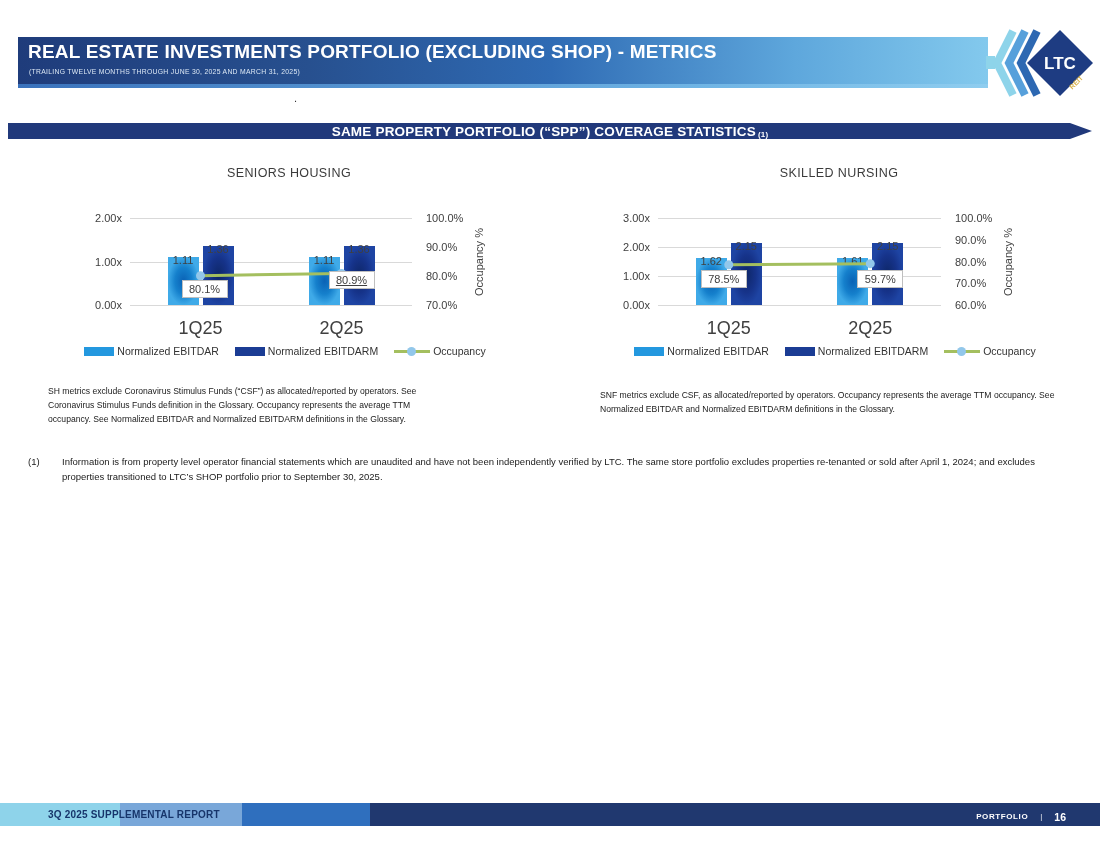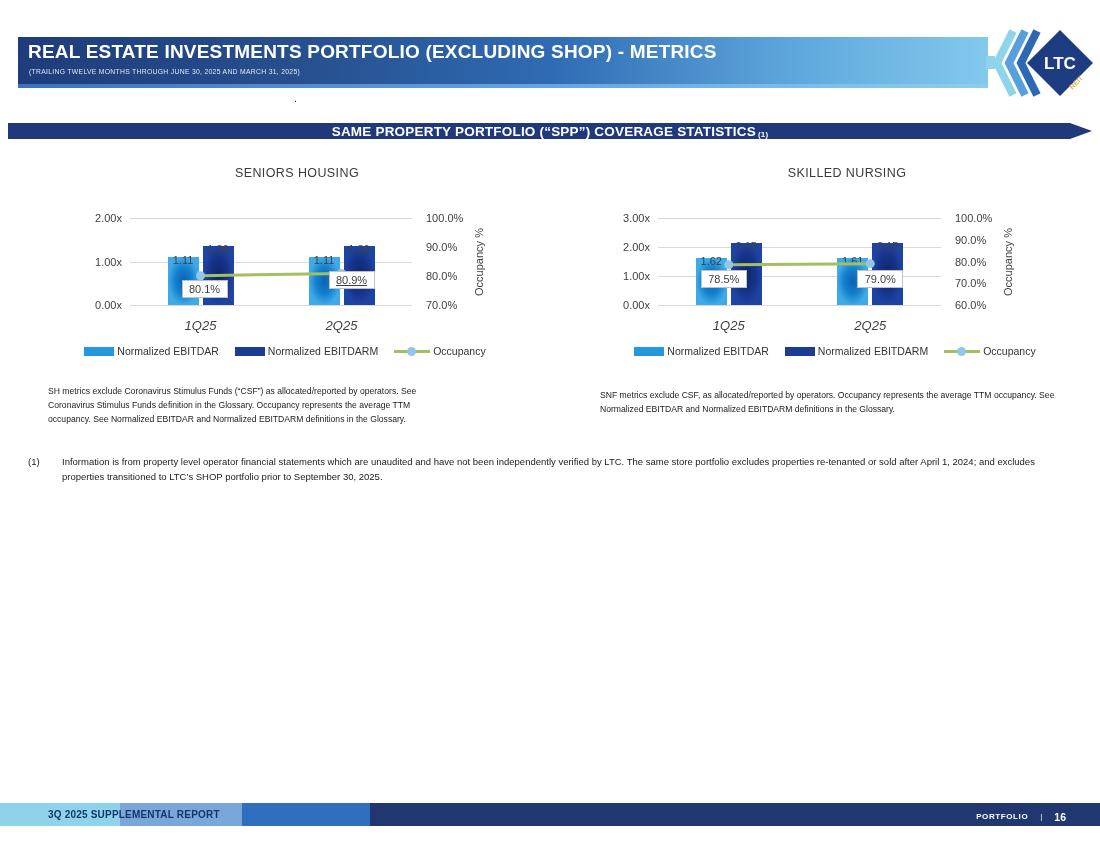--- a/index.html
+++ b/index.html
@@ -21,32 +21,32 @@
   .section-banner{position:absolute;left:8px;top:123px;width:1084px;height:16px;background:#21397B;
           color:#fff;display:flex;align-items:flex-end;justify-content:center;
           font-weight:bold;font-size:13.5px;letter-spacing:.2px;
           clip-path:polygon(0 0,calc(100% - 22px) 0,100% 50%,calc(100% - 22px) 100%,0 100%);}
   .sb-sup{font-size:8px;vertical-align:super;margin-left:2px;font-weight:bold;}
 
   
   .chart-panel{position:absolute;width:460px;height:200px;}
   #chart-0{left:55px;top:166px;}
   #chart-1{left:605px;top:166px;}
-  .c-title{position:absolute;top:0;left:32px;width:calc(100% - 40px);text-align:center;
+  .c-title{position:absolute;top:0;left:24px;width:calc(100% - 40px);text-align:center;
            font-size:12.5px;color:#3B3B3B;letter-spacing:.4px;}
   .gridline{position:absolute;height:1px;background:#D9D9D9;}
   .tick{position:absolute;font-size:11px;line-height:12px;color:#404040;white-space:nowrap;}
   .tick.left{text-align:right;}
   .raxis-label{position:absolute;font-size:11px;color:#404040;white-space:nowrap;
            transform:translate(-50%,-50%) rotate(-90deg);}
   .bar{position:absolute;}
   .bar.s0{background:radial-gradient(50% 50% at 50% 50%,#0A62B5 0%,#1580CC 55%,#3FAAE8 100%);}
   .bar.s1{background:radial-gradient(50% 50% at 50% 50%,#0E2768 0%,#16338A 60%,#1E44A3 100%);}
   .val-label{position:absolute;width:44px;text-align:center;font-size:11px;color:#404040;margin-top:12px;}
-  .cat-label{position:absolute;width:80px;text-align:center;font-size:13px;color:#404040;font-style:italic;}
+  .cat-label{position:absolute;width:80px;text-align:center;font-size:18px;color:#404040;}
   .line-layer{position:absolute;left:0;top:0;pointer-events:none;}
   .occ-box{position:absolute;width:44px;height:16px;background:#ffffff;border:1px solid #BFBFBF;
            font-size:11px;color:#404040;display:flex;align-items:center;justify-content:center;}
   .legend{position:absolute;left:0;top:179px;width:100%;display:flex;justify-content:center;
           align-items:center;gap:16px;font-size:10.5px;color:#333;}
   .legend-item{display:flex;align-items:center;gap:3px;}
   .swatch{width:30px;height:9px;display:inline-block;}
   .line-sample{position:relative;width:36px;height:9px;display:inline-block;}
   .line-sample .ln{position:absolute;top:3px;left:0;width:100%;height:3px;background:#A4BF5F;}
   .line-sample .dot{position:absolute;top:0;left:13px;width:9px;height:9px;border-radius:50%;background:#92C7EA;}
@@ -174,21 +174,21 @@
       <div class="bar s0" style="left: 232.25px; top: 92.31px; width: 31px; height: 46.69px;"></div>
       <div class="val-label" style="left: 225.75px; top: 77.31px;">1.61</div>
       <div class="bar s1" style="left: 267.25px; top: 76.65px; width: 31px; height: 62.35px;"></div>
       <div class="val-label" style="left: 260.75px; top: 61.65px;">2.15</div>
       <svg width="460" height="200" class="line-layer">
         <polyline points="123.75,98.76249999999999 265.25,97.67500000000001" fill="none" stroke="#A4BF5F" stroke-width="3"></polyline>
         <circle cx="123.75" cy="98.76249999999999" r="4.5" fill="#92C7EA"></circle>
         <circle cx="265.25" cy="97.67500000000001" r="4.5" fill="#92C7EA"></circle>
       </svg>
       <div class="occ-box" style="left: 95.75px; top: 103.762px;">78.5%</div>
-      <div class="occ-box" style="left: 252.25px; top: 103.675px;">79.0%</div>
+      <div class="occ-box" style="left: 252.25px; top: 103.675px;">59.7%</div>
       <div class="legend">
         <div class="legend-item">
           <span class="swatch" style="background: rgb(35, 152, 223);"></span>
           <span>Normalized EBITDAR</span>
         </div>
         <div class="legend-item">
           <span class="swatch" style="background: rgb(27, 60, 148);"></span>
           <span>Normalized EBITDARM</span>
         </div>
         <div class="legend-item">

